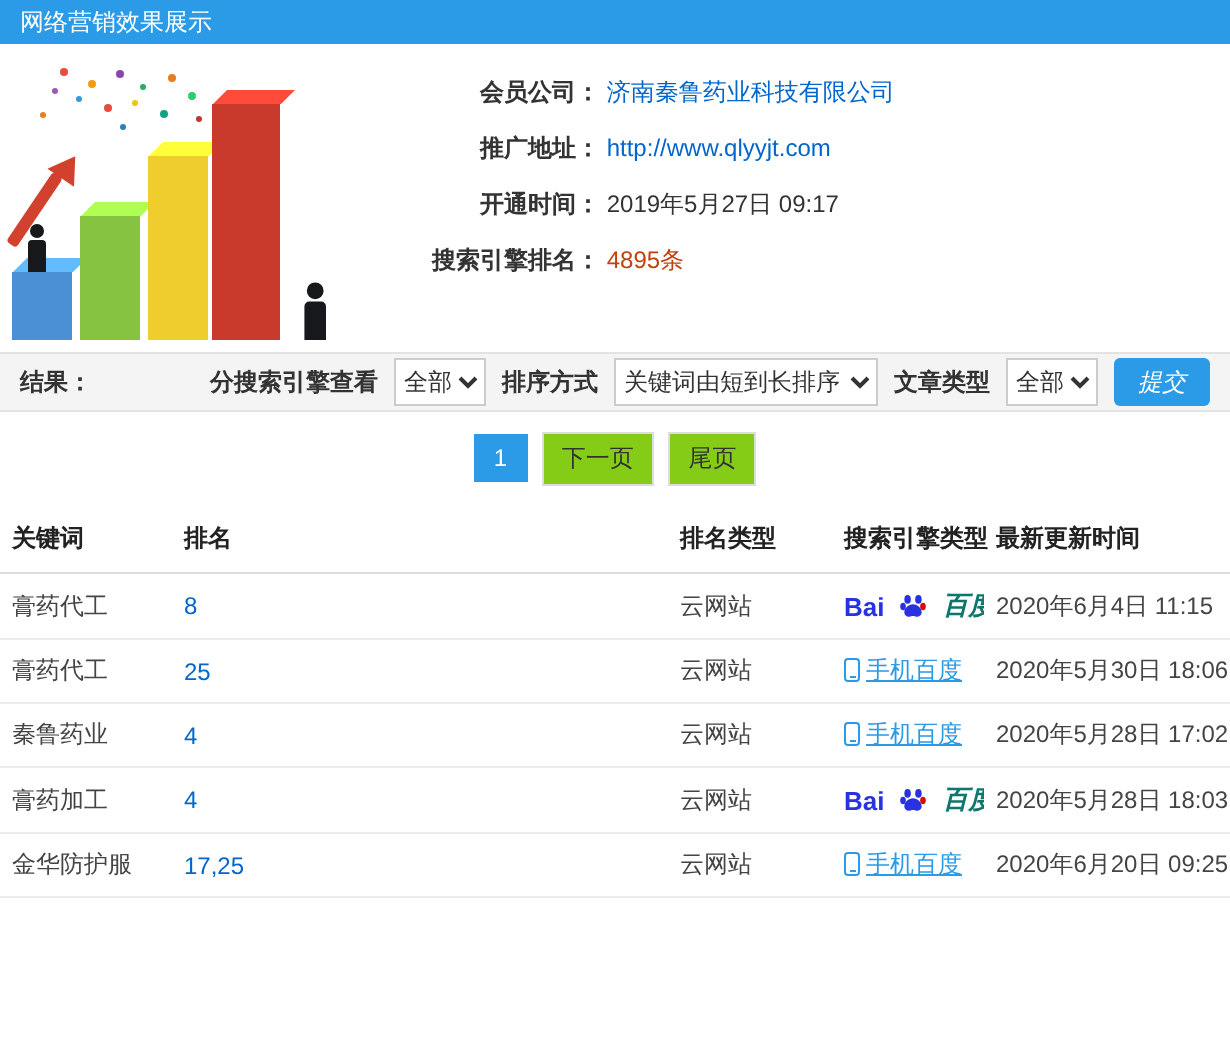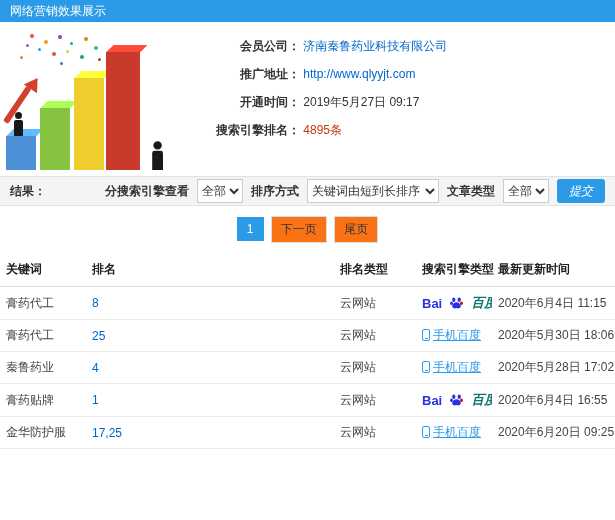--- a/index.html
+++ b/index.html
@@ -45,21 +45,21 @@
   .flabel { font-weight:bold; color:#333; white-space:nowrap; }
   .filter-controls { margin-left:auto; display:flex; align-items:center; gap:8px; }
   .sel { height:24px; font-size:12px; border:1px solid #ccc; background:#fff; color:#333; max-width:140px; }
   .sel-wide { min-width:132px; }
   .submit-btn { height:24px; background:#2b9be8; color:#fff; border:none; border-radius:3px;
     padding:0 12px; font-size:12px; cursor:pointer;font-style:italic; }
   
   .pagination { text-align:center; padding:10px 0; }
   .page { display:inline-block; min-width:12px; padding:4px 9px; margin:0 2px;
     border:1px solid #ddd; color:#333; text-decoration:none; font-size:12px;
-    cursor:pointer; background:#f97316; }
+    cursor:pointer; background:#84cc16; }
   .page.current { background:#2b9be8; border-color:#2b9be8; color:#fff; }
   
   table { width:100%; border-collapse:collapse; table-layout:fixed; }
   th { text-align:left; padding:8px 6px; font-size:12px; color:#222; font-weight:bold;
     border-bottom:1px solid #ddd; white-space:nowrap; }
   td { padding:7px 6px; border-bottom:1px solid #ececec; font-size:12px; color:#444;
     white-space:nowrap; overflow:hidden; }
   .rank-link { color:#0066cc; text-decoration:none; cursor:pointer; }
   .baidu-logo { display:inline-flex; align-items:center; gap:7px;justify-content:flex-end; }
   .bd-bai { color:#2932e1; font-size:13px; font-weight:bold; }
@@ -198,38 +198,38 @@
   </tr>
 
   <tr>
     <td>秦鲁药业</td>
     <td><a class="rank-link">4</a></td>
     <td>云网站</td>
     <td><span class="mobile-baidu"><i class="phone-icon"></i><span class="mb-text">手机百度</span></span></td>
     <td>2020年5月28日 17:02</td>
   </tr>
 
-
-  <tr>
-    <td>膏药贴牌</td>
-    <td><a class="rank-link">1</a></td>
+  <tr>
+    <td>膏药加工</td>
+    <td><a class="rank-link">4</a></td>
     <td>云网站</td>
     <td><span class="baidu-logo">
             <b class="bd-bai">Bai</b>
             <svg width="13" height="13" viewBox="0 0 24 24" style="margin:0 1px;">
               <ellipse cx="7" cy="5" rx="3" ry="4" fill="#2932e1"></ellipse>
               <ellipse cx="17" cy="5" rx="3" ry="4" fill="#2932e1"></ellipse>
               <ellipse cx="2.8" cy="11.5" rx="2.6" ry="3.4" fill="#2932e1"></ellipse>
               <ellipse cx="21.2" cy="11.5" rx="2.6" ry="3.4" fill="#e10601"></ellipse>
               <path d="M12 9.5c4.2 0 8 3.8 8 7.3 0 2.6-2 4.2-4.5 4.2-1.5 0-2.5-.6-3.5-.6s-2 .6-3.5.6C6 21 4 19.4 4 16.8c0-3.5 3.8-7.3 8-7.3z" fill="#2932e1"></path>
             </svg>
             <b class="bd-cn">百度</b>
           </span></td>
-    <td>2020年6月4日 16:55</td>
-  </tr>
+    <td>2020年5月28日 18:03</td>
+  </tr>
+
 
 
   <tr>
     <td>金华防护服</td>
     <td><a class="rank-link">17,25</a></td>
     <td>云网站</td>
     <td><span class="mobile-baidu"><i class="phone-icon"></i><span class="mb-text">手机百度</span></span></td>
     <td>2020年6月20日 09:25</td>
   </tr>
 

